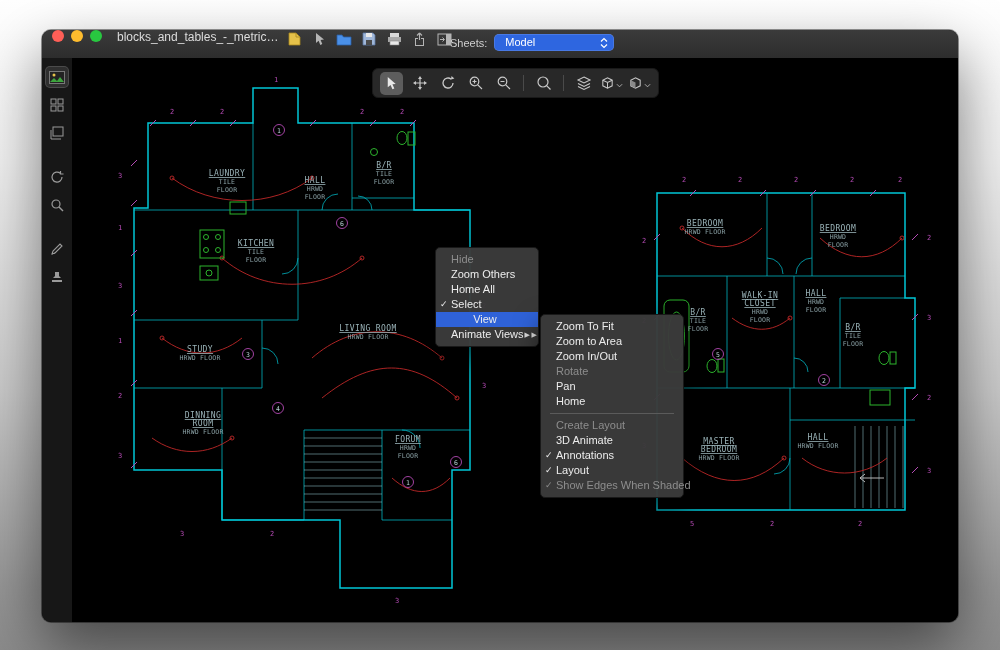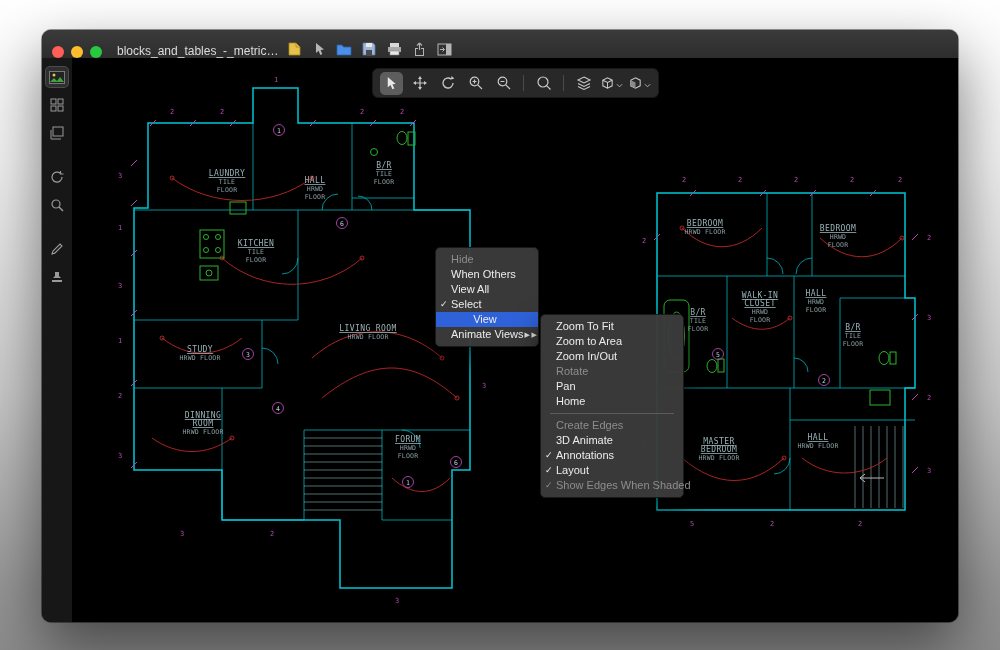--- a/index.html
+++ b/index.html
@@ -11,21 +11,21 @@
     --label:#9ab3b8; --menu-highlight:#2f62d8; --dropdown-blue:#2e66e0;
   }
   .window{
     position:absolute;left:42px;top:30px;width:916px;height:592px;
     border-radius:9px;overflow:hidden;background:#000;
     box-shadow:0 25px 60px rgba(0,0,0,.5),0 0 0 1px rgba(0,0,0,.4);
   }
   
   .titlebar{
     position:relative;height:28px;background:linear-gradient(#3b3b3b,#2d2d2d);
-    border-bottom:1px solid #141414;display:flex;align-items:flex-end;padding:0 10px;gap:7px;
+    border-bottom:1px solid #141414;display:flex;align-items:flex-start;padding:0 10px;gap:7px;
   }
   .light{width:12px;height:12px;border-radius:50%;flex:0 0 auto;}
   .light.red{background:#ff5f57;}  .light.yellow{background:#febc2e;}  .light.green{background:#28c840;}
   .win-title{color:#dcdcdc;font-size:12px;margin-left:8px;white-space:nowrap;}
   .tb-icon{width:18px;height:18px;display:flex;align-items:center;justify-content:center;flex:0 0 auto;}
   .tb-icon svg{display:block;}
   .sheets-group{position:absolute;left:408px;top:4px;display:flex;align-items:center;gap:7px;}
   .sheets-label{color:#cfcfcf;font-size:11px;}
   .sheets-dropdown{
     position:relative;background:var(--dropdown-blue);color:#fff;font-size:11px;
@@ -133,20 +133,31 @@
           </svg>
       </span>
       <span class="tb-icon">
         <svg width="15" height="13" viewBox="0 0 15 13">
             <rect x="1" y="1" width="13" height="11" fill="none" stroke="#b5b5b5" stroke-width="1"></rect>
             <rect x="9" y="1" width="5" height="11" fill="#b5b5b5"></rect>
             <path d="M3 6.5h4M5.5 4.5l2 2-2 2" stroke="#b5b5b5" fill="none" stroke-width="1"></path>
           </svg>
       </span>
 
+      <div class="sheets-group">
+        <span class="sheets-label">Sheets:</span>
+        <span class="sheets-dropdown">
+          <span>Model</span>
+          <span class="dd-chevrons">
+            <svg width="8" height="12" viewBox="0 0 8 12">
+                <path d="M1 4.5L4 1.5l3 3M1 7.5l3 3 3-3" stroke="#fff" fill="none" stroke-width="1.2"></path>
+              </svg>
+          </span>
+        </span>
+      </div>
     </div>
 
     <div class="sidebar">
       <span class="sb-icon active">
         <svg width="16" height="13" viewBox="0 0 16 13">
             <rect x=".5" y=".5" width="15" height="12" fill="#222" stroke="#777" stroke-width="1"></rect>
             <circle cx="5" cy="4" r="1.5" fill="#e6c24a"></circle>
             <path d="M1 11l4-4 3 3 3-4 4 5z" fill="#3da53d"></path>
           </svg>
       </span>
@@ -484,25 +495,25 @@
         </span>
       </div>
 
       <div class="menu context-menu" id="context-menu">
           <div class="menu-item disabled">
             <span class="check"></span>
             <span class="label">Hide</span>
           </div>
           <div class="menu-item">
             <span class="check"></span>
-            <span class="label">When Others</span>
-          </div>
-          <div class="menu-item">
-            <span class="check"></span>
-            <span class="label">View All</span>
+            <span class="label">Zoom Others</span>
+          </div>
+          <div class="menu-item">
+            <span class="check"></span>
+            <span class="label">Home All</span>
           </div>
           <div class="menu-item">
             <span class="check">✓</span>
             <span class="label">Select</span>
           </div>
           <div class="menu-item highlighted">
             <span class="check"></span>
             <span class="label">View</span>
             <span class="arrow">▶</span>
           </div>
@@ -533,21 +544,21 @@
             <span class="check"></span>
             <span class="label">Pan</span>
           </div>
           <div class="menu-item">
             <span class="check"></span>
             <span class="label">Home</span>
           </div>
           <div class="menu-sep"></div>
           <div class="menu-item disabled">
             <span class="check"></span>
-            <span class="label">Create Edges</span>
+            <span class="label">Create Layout</span>
           </div>
           <div class="menu-item">
             <span class="check"></span>
             <span class="label">3D Animate</span>
           </div>
           <div class="menu-item">
             <span class="check">✓</span>
             <span class="label">Annotations</span>
           </div>
           <div class="menu-item">

